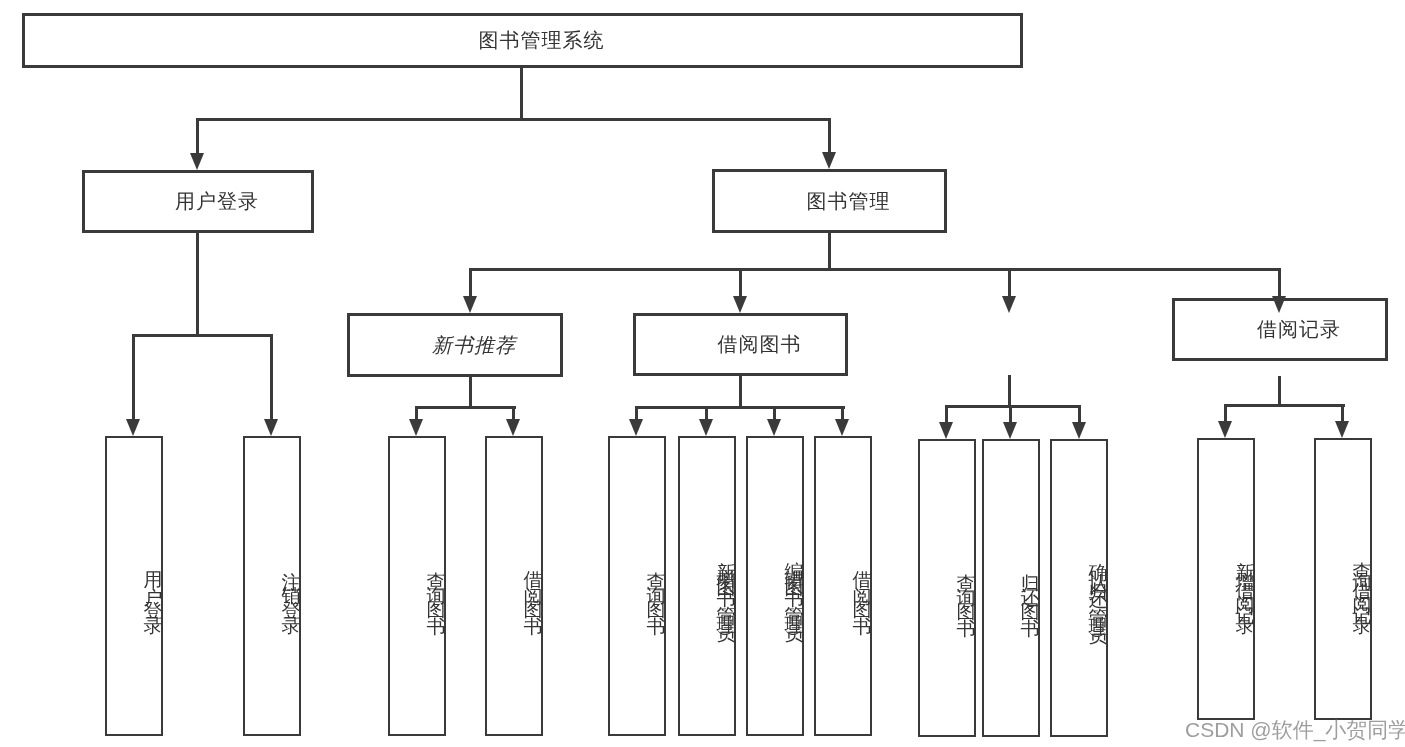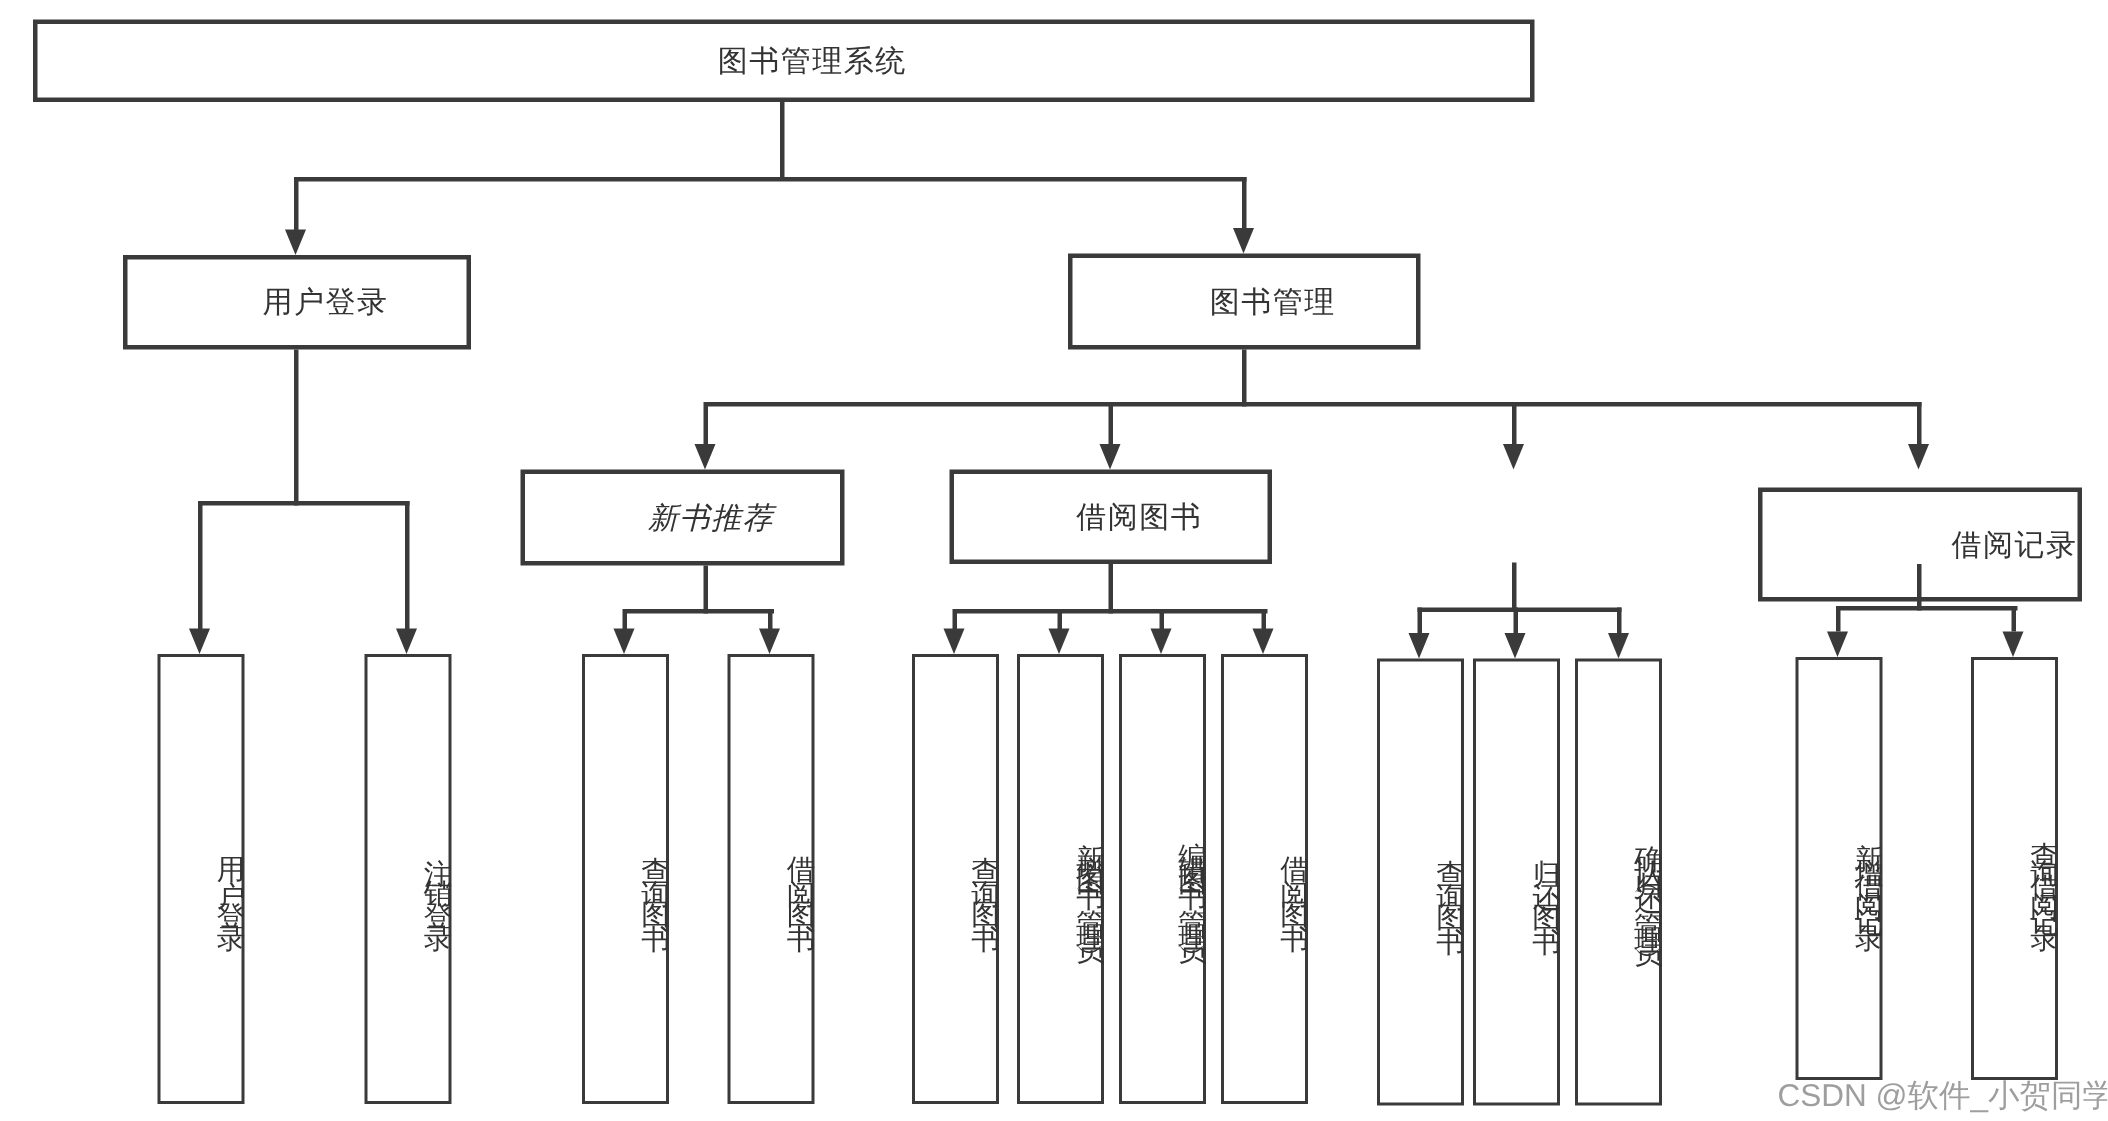--- a/index.html
+++ b/index.html
@@ -61,21 +61,21 @@
 
   <div class="node" style="left:347px;top:313px;width:216px;height:64px;font-style:italic;">
     <span>新书推荐</span>
   </div>
 
   <div class="node" style="left:633px;top:313px;width:215px;height:63px;">
     <span>借阅图书</span>
   </div>
 
 
-  <div class="node" style="left:1172px;top:325px;width:216px;height:76px;justify-content:flex-end;">
+  <div class="node" style="left:1172px;top:298px;width:216px;height:63px;">
     <span>借阅记录</span>
   </div>
 
   <div class="node leaf v4" style="left:105px;top:436px;width:58px;height:300px;">
     <span>用户登录</span>
   </div>
   <div class="node leaf v4" style="left:243px;top:436px;width:58px;height:300px;">
     <span>注销登录</span>
   </div>
 

